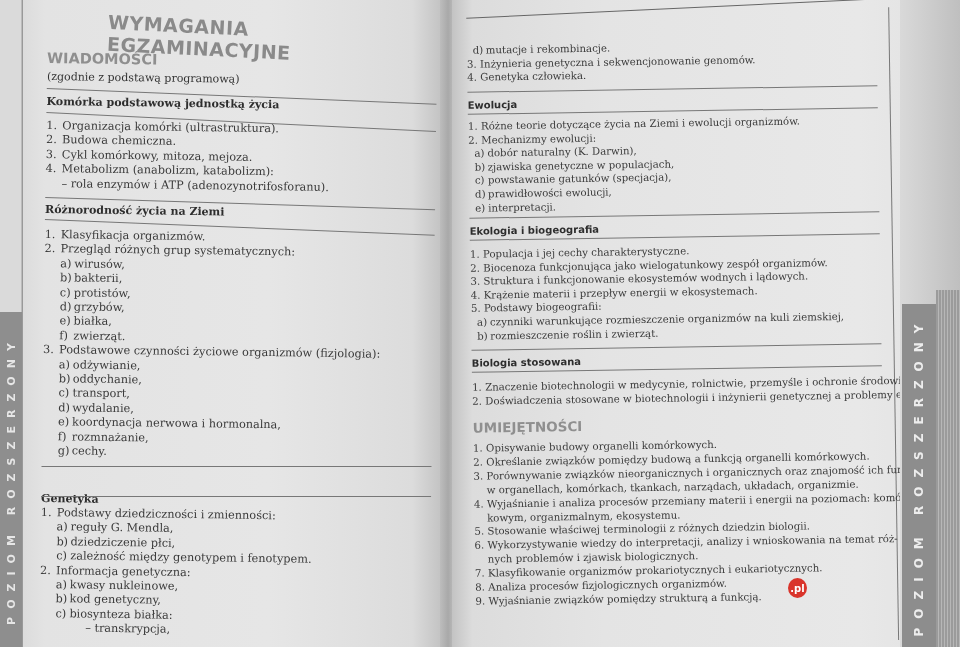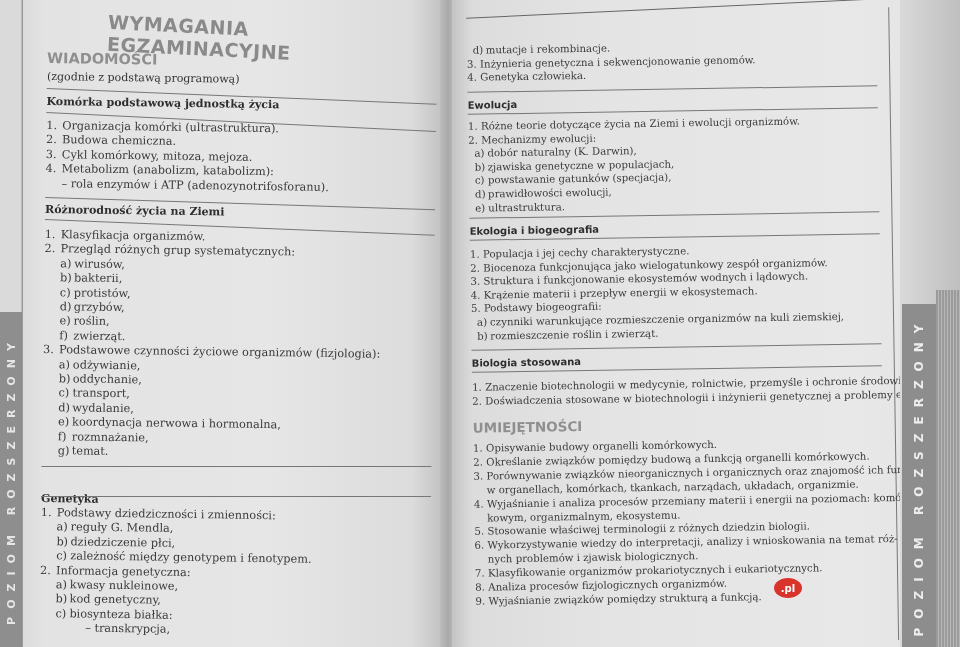--- a/index.html
+++ b/index.html
@@ -85,21 +85,21 @@
     background: repeating-linear-gradient(90deg, #9b9b9b 0 2px, #b7b7b7 2px 3px); }
 
   
   .watermark { position: absolute; left: 772px; top: 592px; display: flex; align-items: center; }
   .wm-text {
     font-family: "DejaVu Sans", sans-serif; font-weight: bold; font-size: 20px;
     color: #ffffff; letter-spacing: -0.5px;
     text-shadow: 0 0 2px #999, 1px 1px 1px #888;
   }
   .wm-badge {
-    margin-left: 2px; margin-top: -14px; width: 28px; height: 20px; border-radius: 50%;
+    margin-left: 16px; margin-top: -14px; width: 19px; height: 20px; border-radius: 50%;
     background: #d9342b; color: #fff; font-family: "DejaVu Sans", sans-serif;
     font-weight: bold; font-size: 10px; display: flex; align-items: center; justify-content: center;
   }
 </style>
 </head>
 <body>
 
 <div class="spread">
 
   <div class="page-left">
@@ -163,21 +163,21 @@
         <div class="row sub">
             <span class="num">c)</span>
             <span>protistów,</span>
           </div>
         <div class="row sub">
             <span class="num">d)</span>
             <span>grzybów,</span>
           </div>
         <div class="row sub">
             <span class="num">e)</span>
-            <span>roślin,</span>
+            <span>białka,</span>
           </div>
         <div class="row sub">
             <span class="num">f)</span>
             <span>zwierząt.</span>
           </div>
         <div class="row">
             <span class="num">3.</span>
             <span>Podstawowe czynności życiowe organizmów (fizjologia):</span>
           </div>
         <div class="row sub">
@@ -199,21 +199,21 @@
         <div class="row sub">
             <span class="num">e)</span>
             <span>koordynacja nerwowa i hormonalna,</span>
           </div>
         <div class="row sub">
             <span class="num">f)</span>
             <span>rozmnażanie,</span>
           </div>
         <div class="row sub">
             <span class="num">g)</span>
-            <span>temat.</span>
+            <span>cechy.</span>
           </div>
       </div>
 
       <div class="rule" style="left:48px; top:466px; width:390px; transform:rotate(-0.8deg);"></div>
       <div class="cat-head" style="left:48px; top:492px;">Genetyka</div>
       <div class="rule" style="left:48px; top:496px; width:390px; transform:rotate(-0.8deg);"></div>
       <div class="list" style="left:48px; top:506px;">
         <div class="row">
             <span class="num">1.</span>
             <span>Podstawy dziedziczności i zmienności:</span>
@@ -298,21 +298,21 @@
         <div class="row sub">
             <span class="num">c)</span>
             <span>powstawanie gatunków (specjacja),</span>
           </div>
         <div class="row sub">
             <span class="num">d)</span>
             <span>prawidłowości ewolucji,</span>
           </div>
         <div class="row sub">
             <span class="num">e)</span>
-            <span>ultrastruktura.</span>
+            <span>interpretacji.</span>
           </div>
       </div>
 
       <div class="rule" style="left:14px; top:218px; width:410px;"></div>
       <div class="cat-head" style="left:14px; top:226px;">Ekologia  i biogeografia</div>
       <div class="rule" style="left:14px; top:240px; width:410px;"></div>
       <div class="list" style="left:14px; top:248px;">
         <div class="row">
             <span class="num">1.</span>
             <span>Populacja i jej cechy charakterystyczne.</span>

